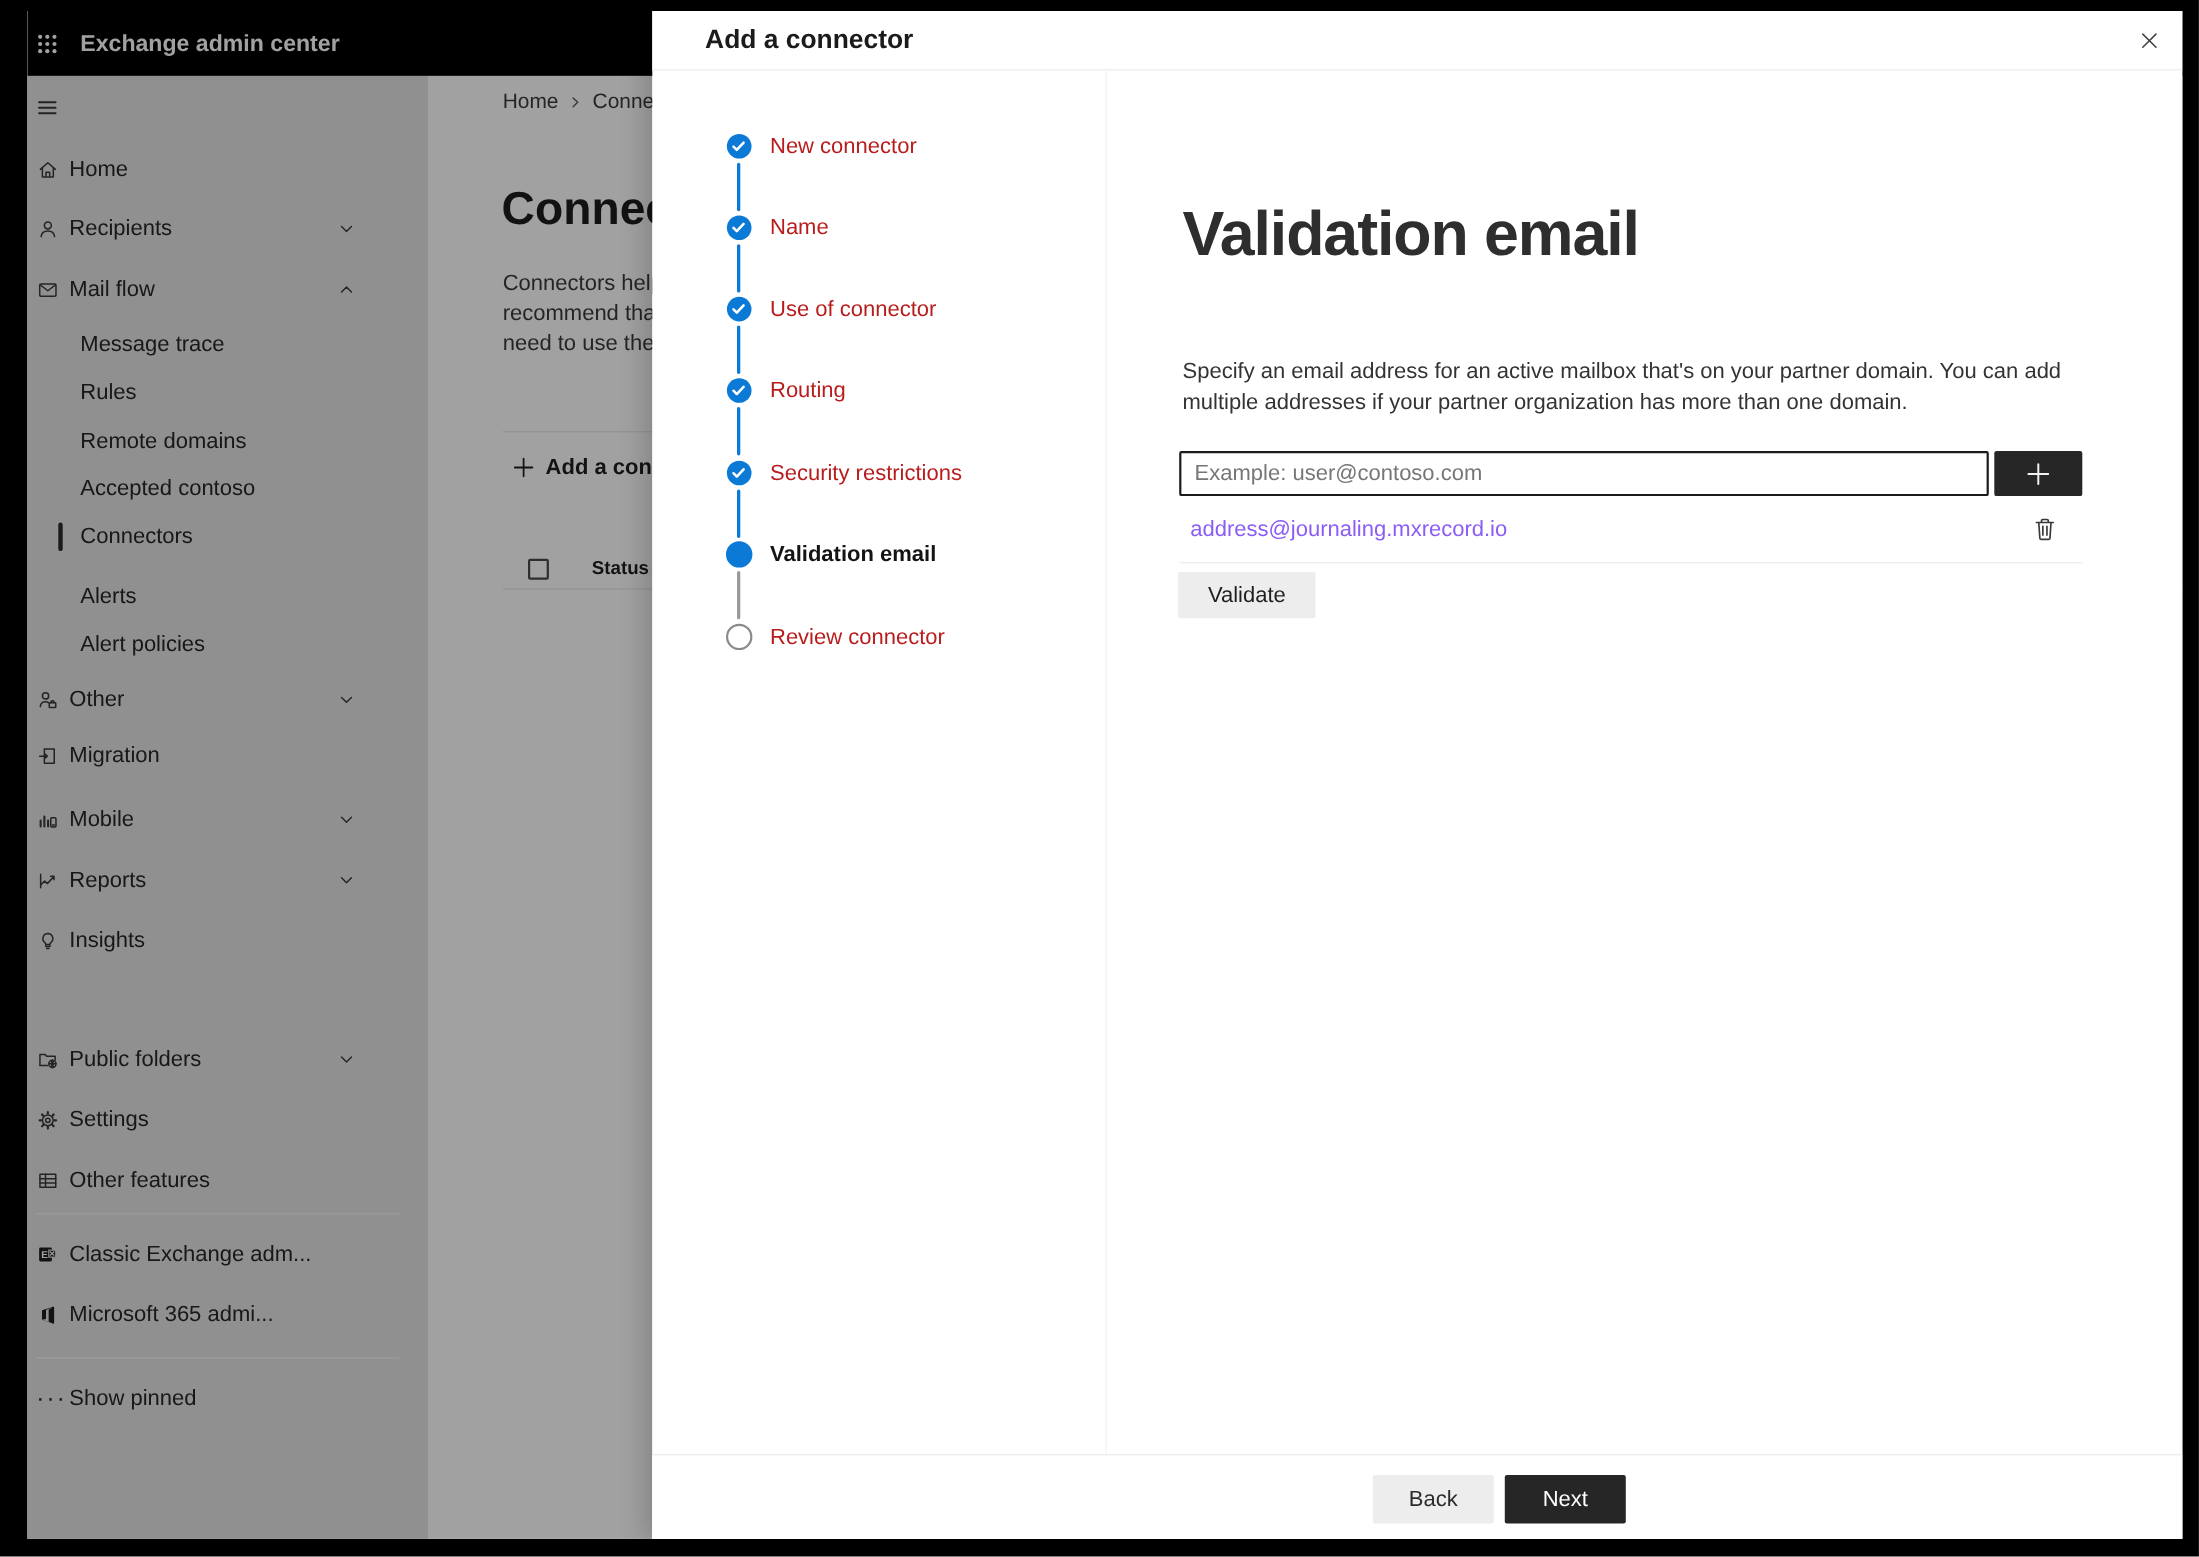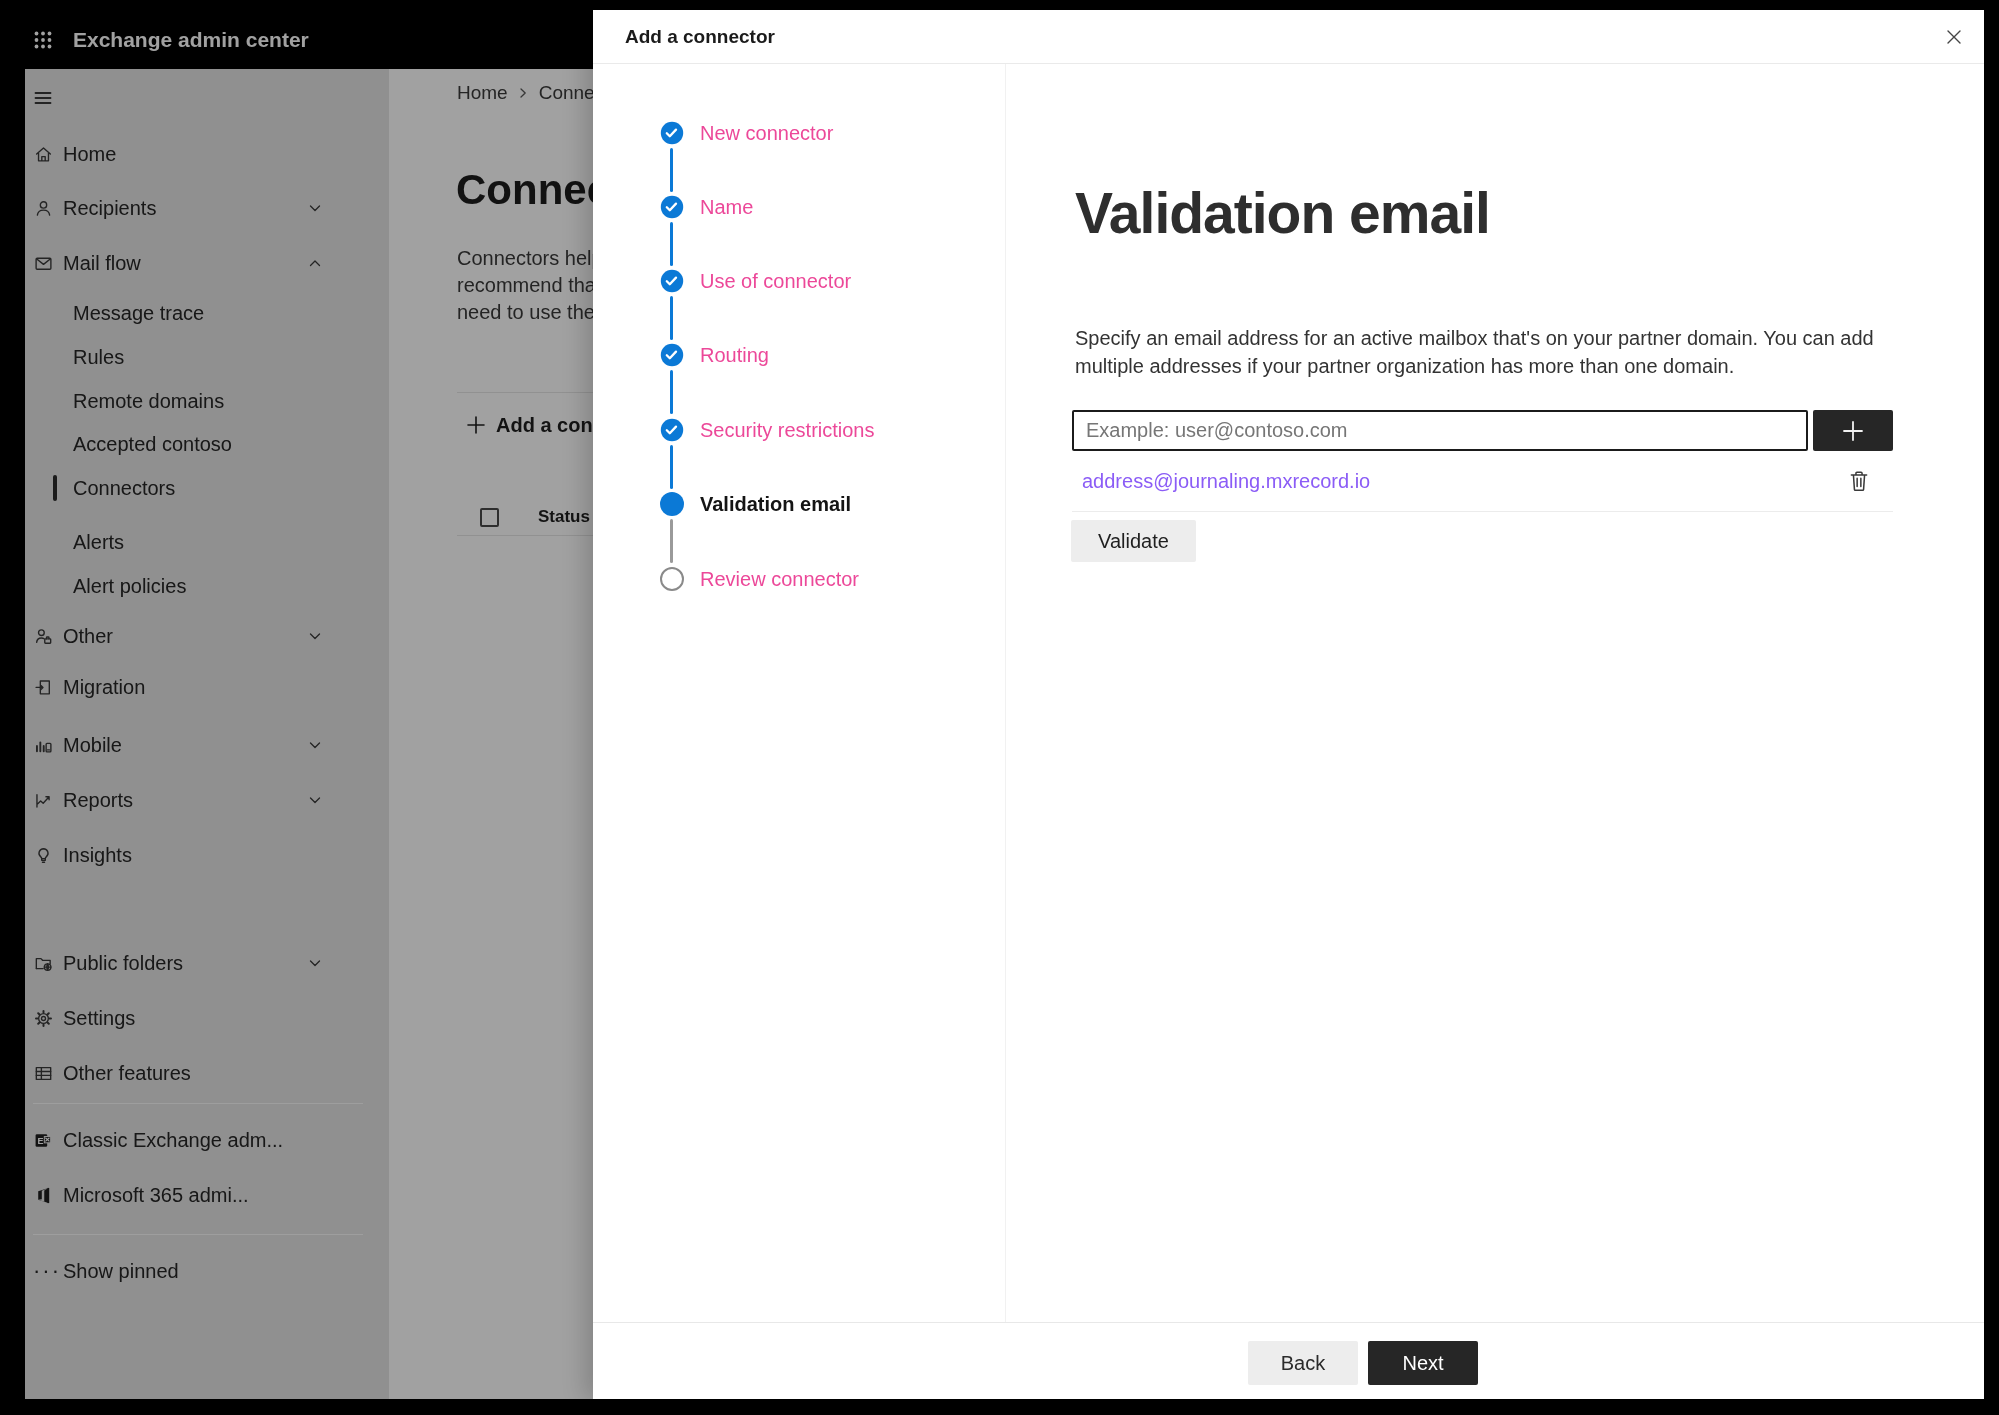--- a/index.html
+++ b/index.html
@@ -35,27 +35,27 @@
   .cbx{position:absolute;left:91px;top:439px;width:19px;height:19px;border:2px solid #4a4a4a;border-radius:2px;box-sizing:border-box;background:#fff;cursor:pointer}
   .statush{position:absolute;left:149px;top:438px;font-size:17px;font-weight:700;color:#1f1f1f}
   .mdiv2{position:absolute;left:68px;right:0;top:466px;height:1px;background:#e6e6e6}
 
   
   .dim{position:absolute;left:0;top:0;width:568px;height:100%;background:rgba(0,0,0,.37);z-index:50}
 
   
   .panel{position:absolute;left:568px;top:0;right:0;height:100%;background:#fff;z-index:100;box-shadow:-8px 0 22px rgba(0,0,0,.18)}
   .phead{position:absolute;left:0;top:0;right:0;height:53px;border-bottom:1px solid #eaeaea;background:#fff}
-  .ptitle{position:absolute;left:32px;top:0;line-height:53px;font-size:19px;font-weight:700;color:#1b1b1b}
+  .ptitle{position:absolute;left:48px;top:0;line-height:53px;font-size:24px;font-weight:700;color:#1b1b1b}
   .pclose{position:absolute;right:14px;top:11px;width:32px;height:32px;display:flex;align-items:center;justify-content:center;cursor:pointer}
   .stepsdiv{position:absolute;left:412px;top:54px;bottom:76px;width:1px;background:#f1f1f1}
 
   .step{position:absolute;left:0;width:412px;height:28px;display:flex;align-items:center}
   .scir{width:24px;height:24px;margin-left:67px;flex:none;display:flex}
-  .slabel{margin-left:16px;font-size:20px;color:#ec4899;white-space:nowrap}
+  .slabel{margin-left:16px;font-size:20px;color:#b91c1c;white-space:nowrap}
   .step.cur .slabel{font-weight:700;color:#141414}
   .stepline{position:absolute;left:77px;width:3px;height:44px;border-radius:2px;background:#0b79d6}
   .stepline.gray{background:#9a9a9a}
   .ocir{width:24px;height:24px;border:2px solid #8a8a8a;border-radius:50%;box-sizing:border-box;background:#fff}
   .fcir{width:24px;height:24px;border-radius:50%;background:#0b79d6}
 
   .vhead{position:absolute;left:482px;top:170px;font-size:57px;font-weight:700;color:#2e2e2e;letter-spacing:-1px;white-space:nowrap}
   .vdesc{position:absolute;left:482px;top:314px;width:842px;font-size:20px;line-height:28px;color:#333}
   .emailin{position:absolute;left:479px;top:400px;width:736px;height:41px;box-sizing:border-box;border:2px solid #1b1b1b;border-radius:2px;padding:17px 12px;font-size:20px;color:#222;font-family:inherit;outline:none}
   .emailin::placeholder{color:#767676}

